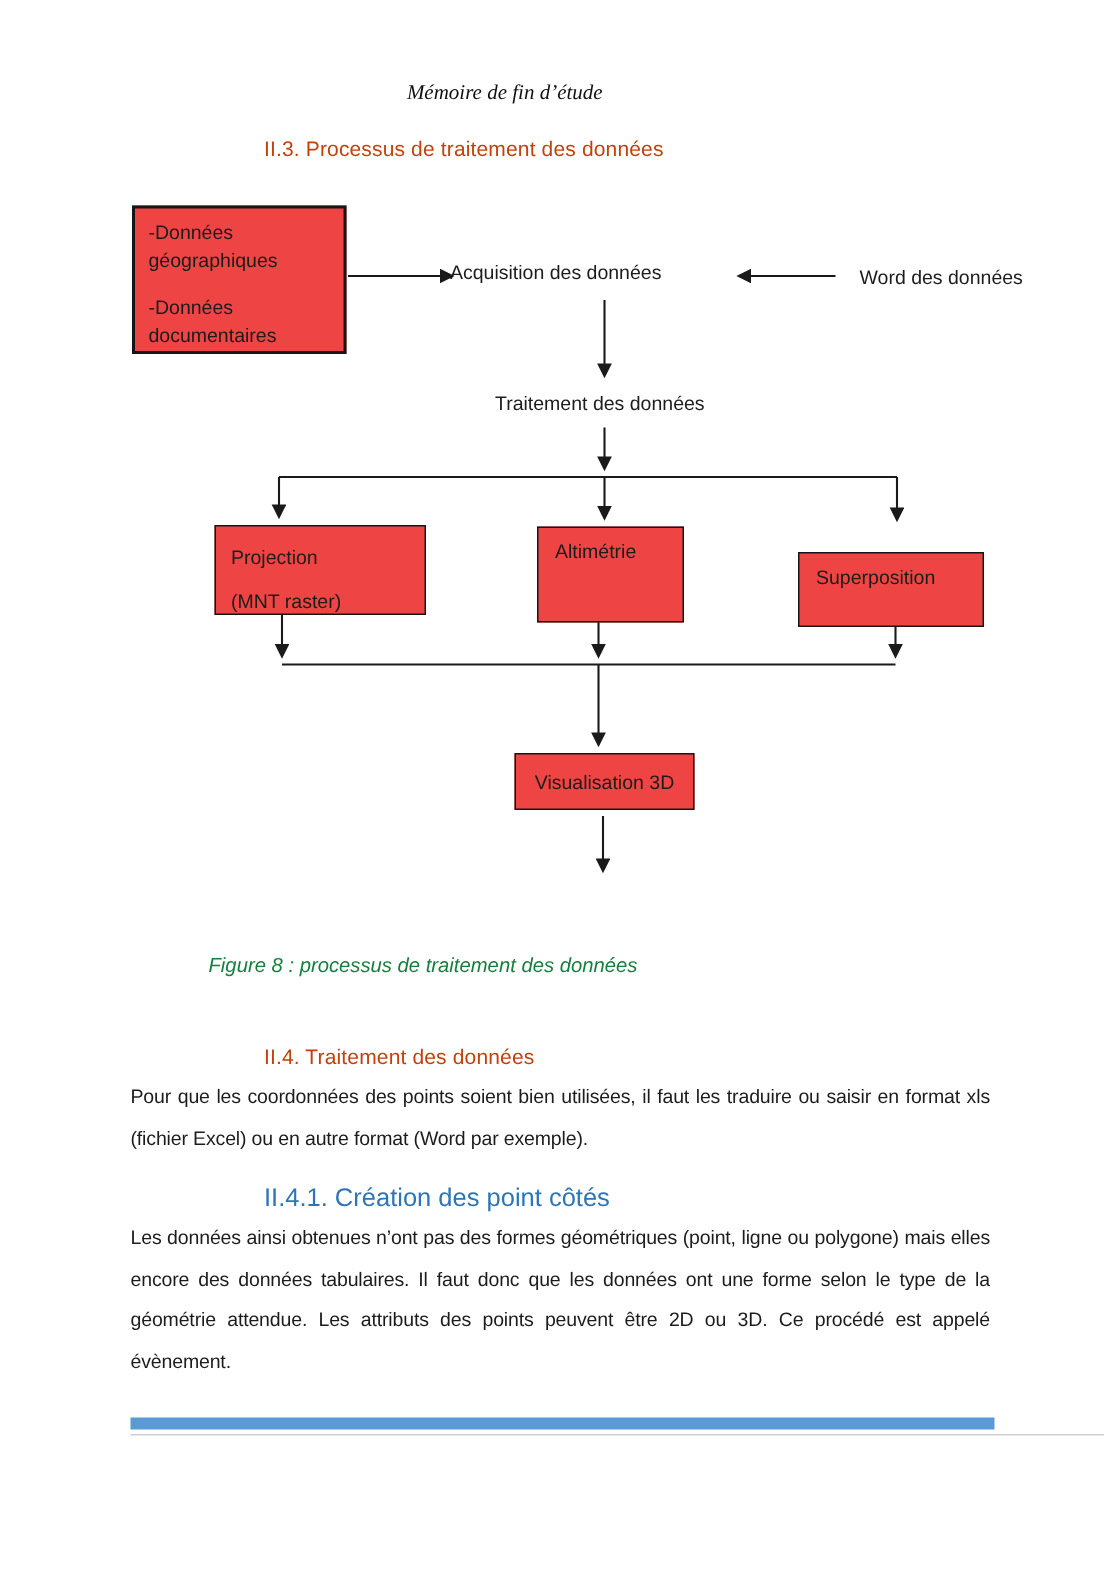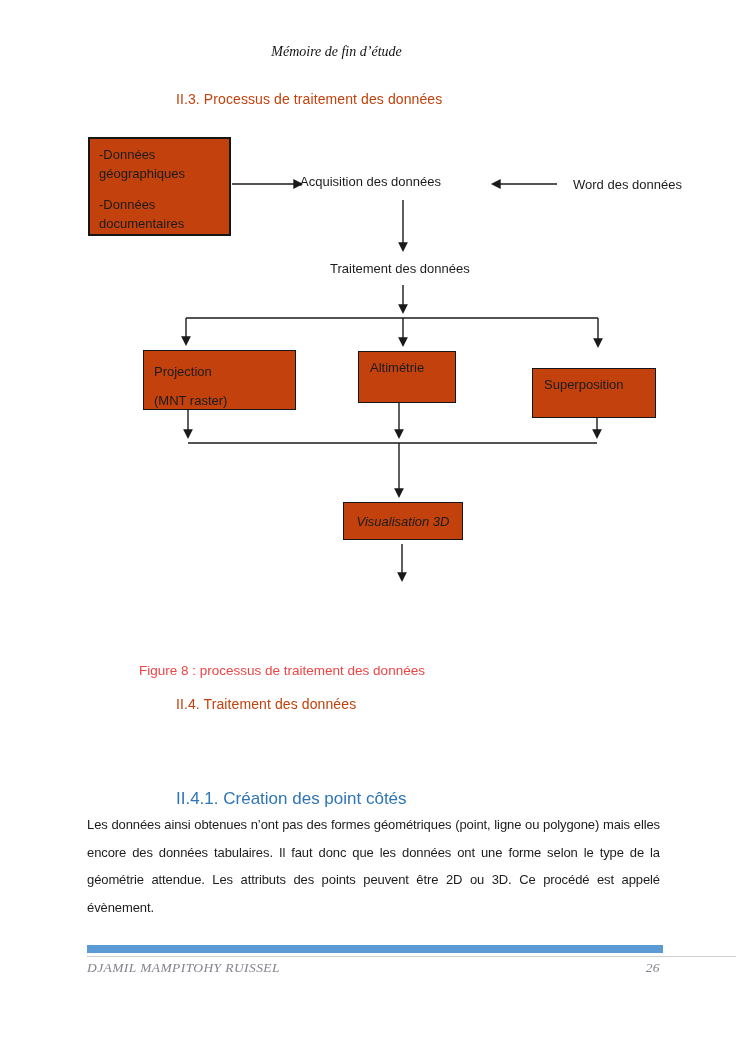--- a/index.html
+++ b/index.html
@@ -7,21 +7,21 @@
     position:relative;
     width:745px; height:1053px;
     background:#ffffff;
     font-family:"Liberation Sans", sans-serif;
     color:#1f1f1f;
     overflow:hidden;
   }
   .abs { position:absolute; }
 
   .running-header {
-    left:0; top:44px; width:673px;
+    left:0; top:55px; width:673px;
     text-align:center;
     font-family:"Liberation Serif", serif;
     font-style:italic;
     font-size:14px;
     color:#111111;
   }
   .heading {
     color:#c2410c;
     font-size:14px;
     letter-spacing:0.1px;
@@ -35,42 +35,42 @@
     font-size:13px;
     letter-spacing:-0.1px;
     line-height:27.5px;
     text-align:justify;
     color:#1c1c1c;
   }
   .fc-box {
     position:absolute;
     box-sizing:border-box;
     border:1.6px solid #161616;
-    background:#c2410c;
+    background:#ef4444;
     font-size:13px;
     color:#1c1c1c;
   }
   .fc-label {
     position:absolute;
     font-size:13px;
     color:#1c1c1c;
     white-space:nowrap;
   }
-  .fc-center { display:flex; align-items:center; justify-content:center;font-style:italic; }
+  .fc-center { display:flex; align-items:center; justify-content:center; }
   .sources-box { padding:7px 4px 0 9px; line-height:18.5px; }
   .sources-item2 { margin-top:13px; }
   .projection-box { padding:6px 4px 0 10px; line-height:29px; }
   .pad-box { padding:8px 4px 0 11px; }
   .connectors { position:absolute; left:0; top:0; pointer-events:none; }
   .connectors line { stroke:#1a1a1a; stroke-width:1.4; }
 
   .figure-caption {
+    font-style:italic;
     font-size:13.5px;
-    color:#ef4444;
-    margin-top:27px;
+    color:#15803d;
   }
 
   .footer-bar {
     left:87px; top:945px; width:576px; height:8px;
     background:#5B9BD5;
   }
   .footer-rule {
     left:87px; top:956px; width:649px; height:0;
     border-top:1px solid #cfcfcf;
   }
@@ -133,41 +133,38 @@
     <div>-Données géographiques</div>
     <div class="sources-item2">-Données documentaires</div>
   </div>
 
   <div class="fc-label" style="left:300px; top:174px;">Acquisition des données</div>
 
   <div class="fc-label" style="left:573px; top:177px;">Word des données</div>
 
   <div class="fc-label" style="left:330px; top:261px;">Traitement des données</div>
 
-  <div class="fc-box projection-box" style="left:143px; top:350px; width:153px; height:60px;">
+  <div class="fc-box projection-box" style="left:143px; top:350px; width:141px; height:60px;">
     <div>Projection</div>
     <div>(MNT raster)</div>
   </div>
 
-  <div class="fc-box pad-box" style="left:358px; top:351px; width:98px; height:52px;">Altimétrie</div>
+  <div class="fc-box pad-box" style="left:358px; top:351px; width:98px; height:64px;">Altimétrie</div>
 
   <div class="fc-box pad-box" style="left:532px; top:368px; width:124px; height:50px;">Superposition</div>
 
   <div class="fc-box fc-center" style="left:343px; top:502px; width:120px; height:38px;">Visualisation 3D</div>
 
 
   <div class="abs figure-caption" style="left:139px; top:636px;">Figure 8 : processus de traitement des données</div>
 
   <div class="abs heading" style="left:176px; top:696px;">II.4. Traitement des données</div>
 
+  <div class="abs body-par" style="left:87px; top:717px;">Pour que les coordonnées des points soient bien utilisées, il faut les traduire ou saisir en format xls (fichier Excel) ou en autre format (Word par exemple).</div>
 
   <div class="abs subheading" style="left:176px; top:789px;">II.4.1. Création des point côtés</div>
 
   <div class="abs body-par" style="left:87px; top:811px;">Les données ainsi obtenues n’ont pas des formes géométriques (point, ligne ou polygone) mais elles encore des données tabulaires. Il faut donc que les données ont une forme selon le type de la géométrie attendue. Les attributs des points peuvent être 2D ou 3D. Ce procédé est appelé évènement.</div>
 
   <div class="abs footer-bar"></div>
   <div class="abs footer-rule"></div>
-  <div class="abs footer-row">
-    <span>DJAMIL MAMPITOHY RUISSEL</span>
-    <span>26</span>
-  </div>
 
 </div>
 
 </body></html>

